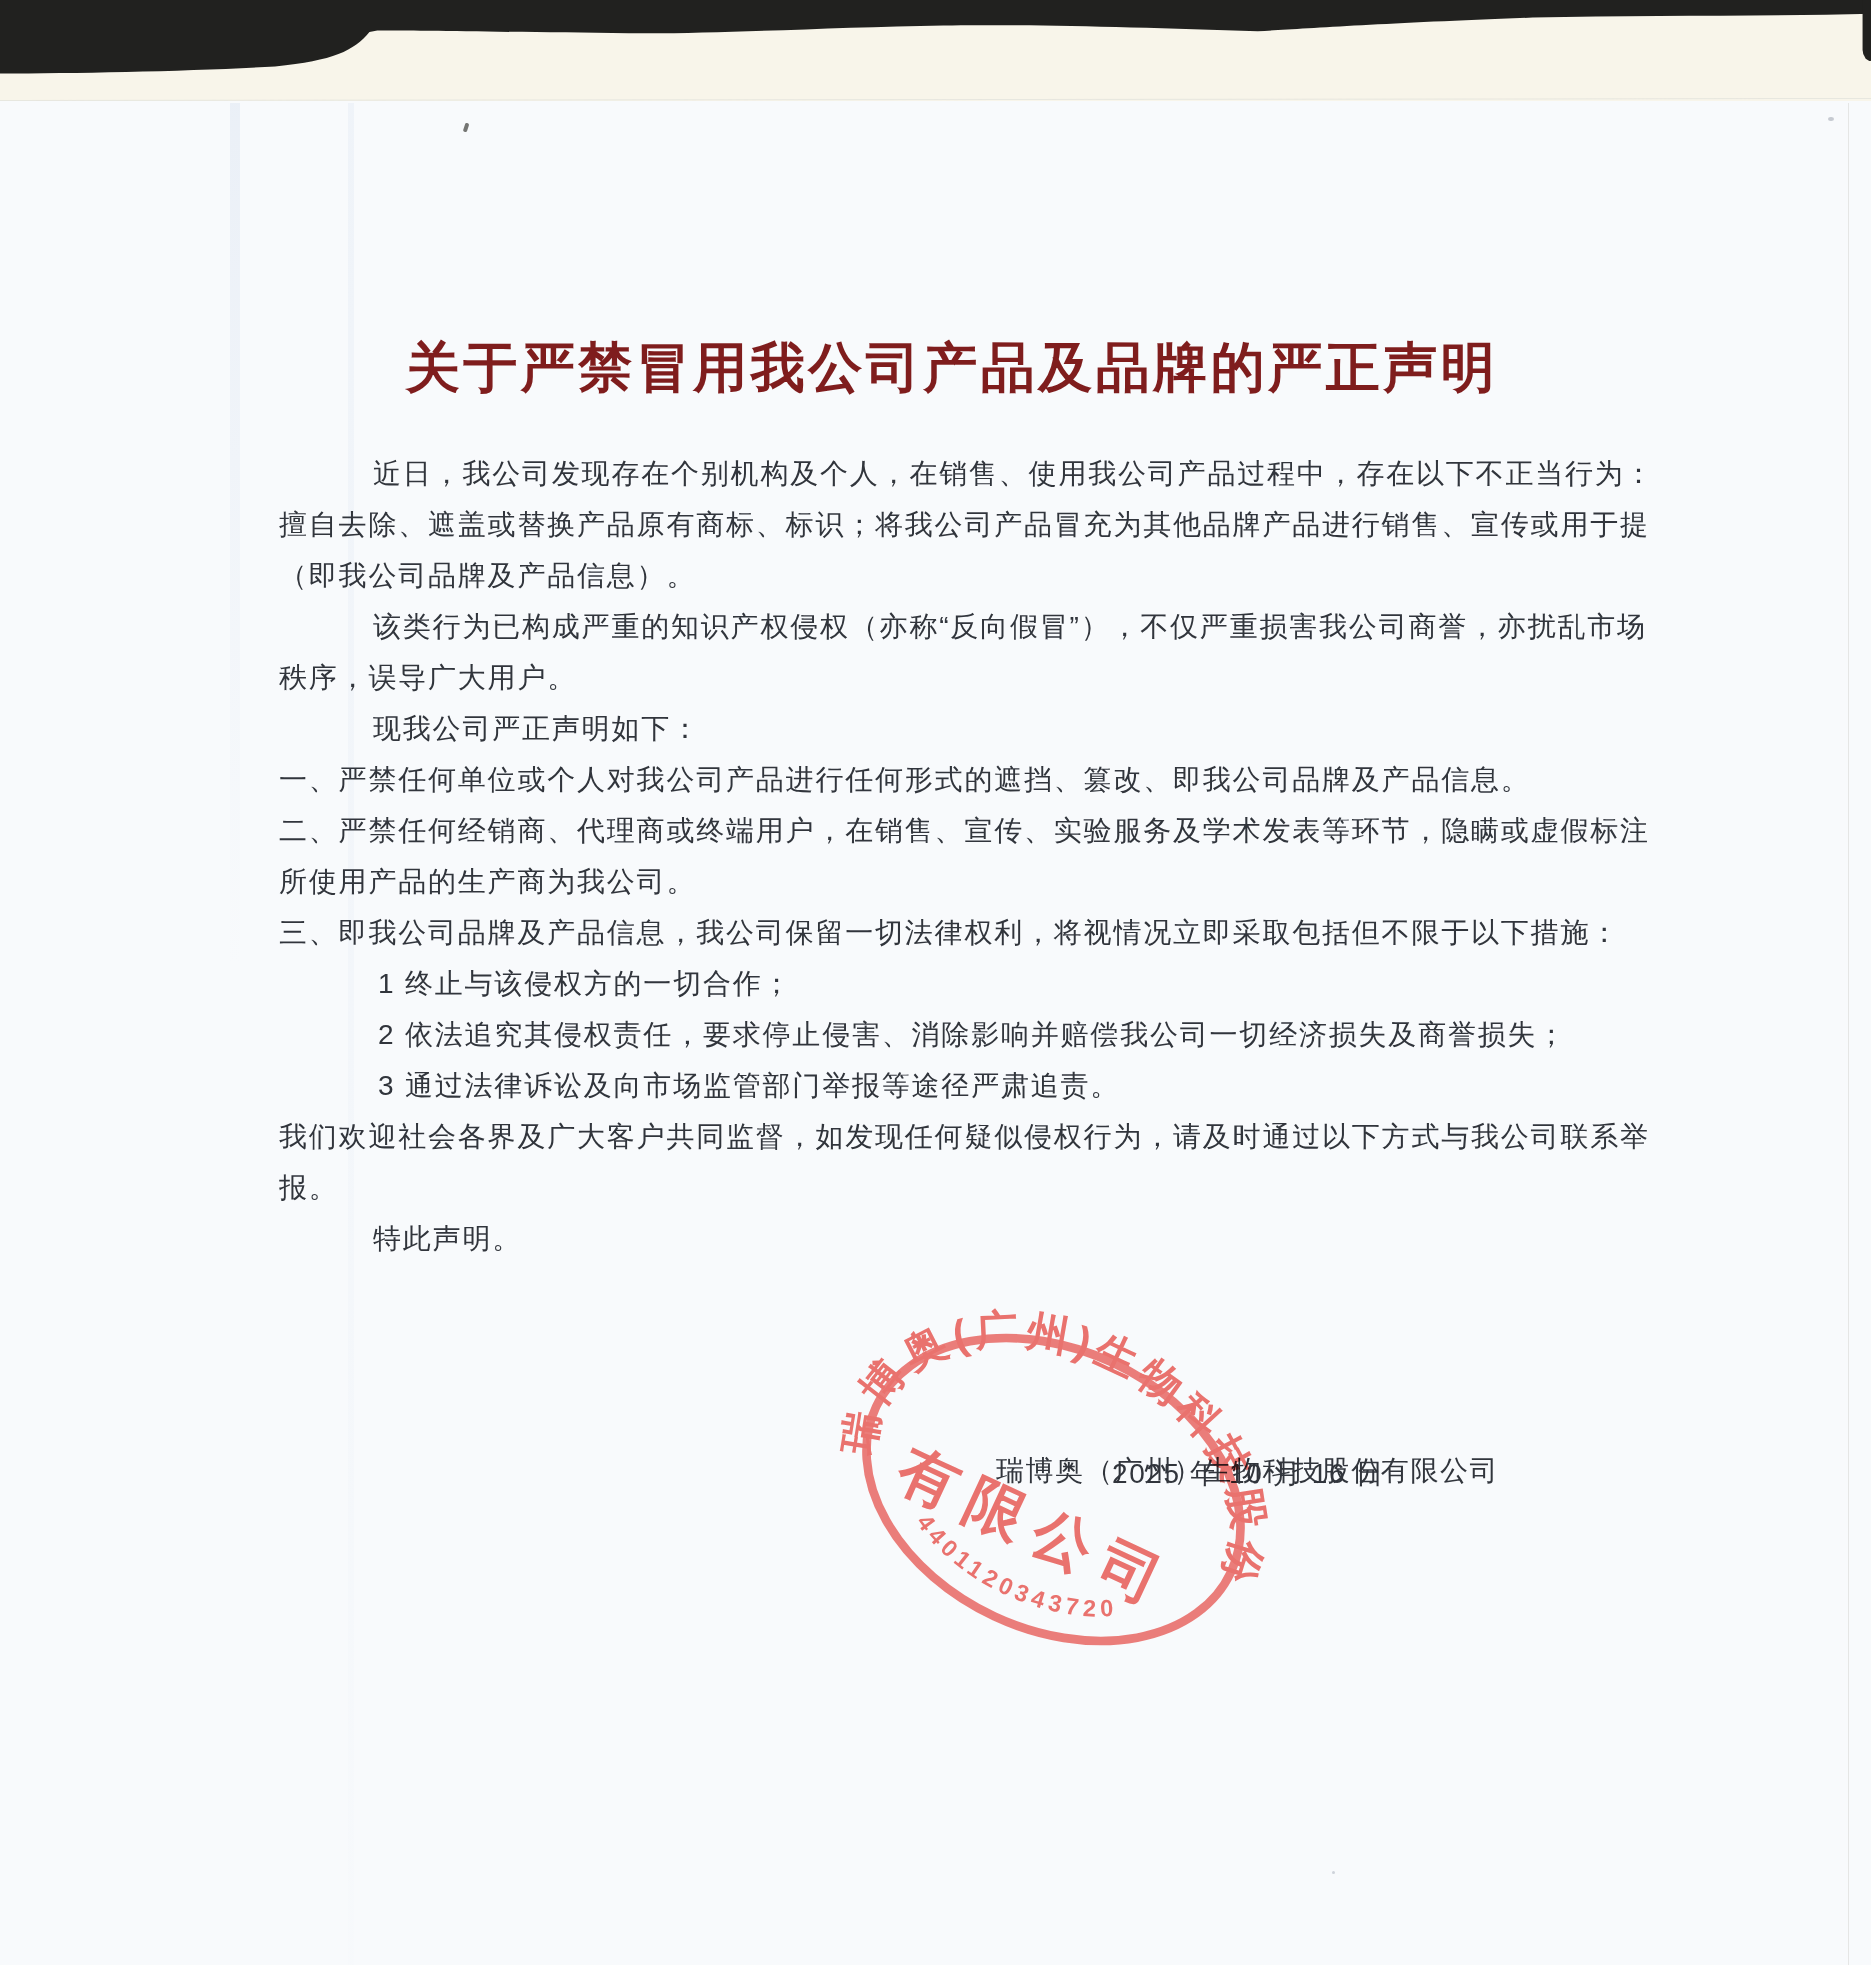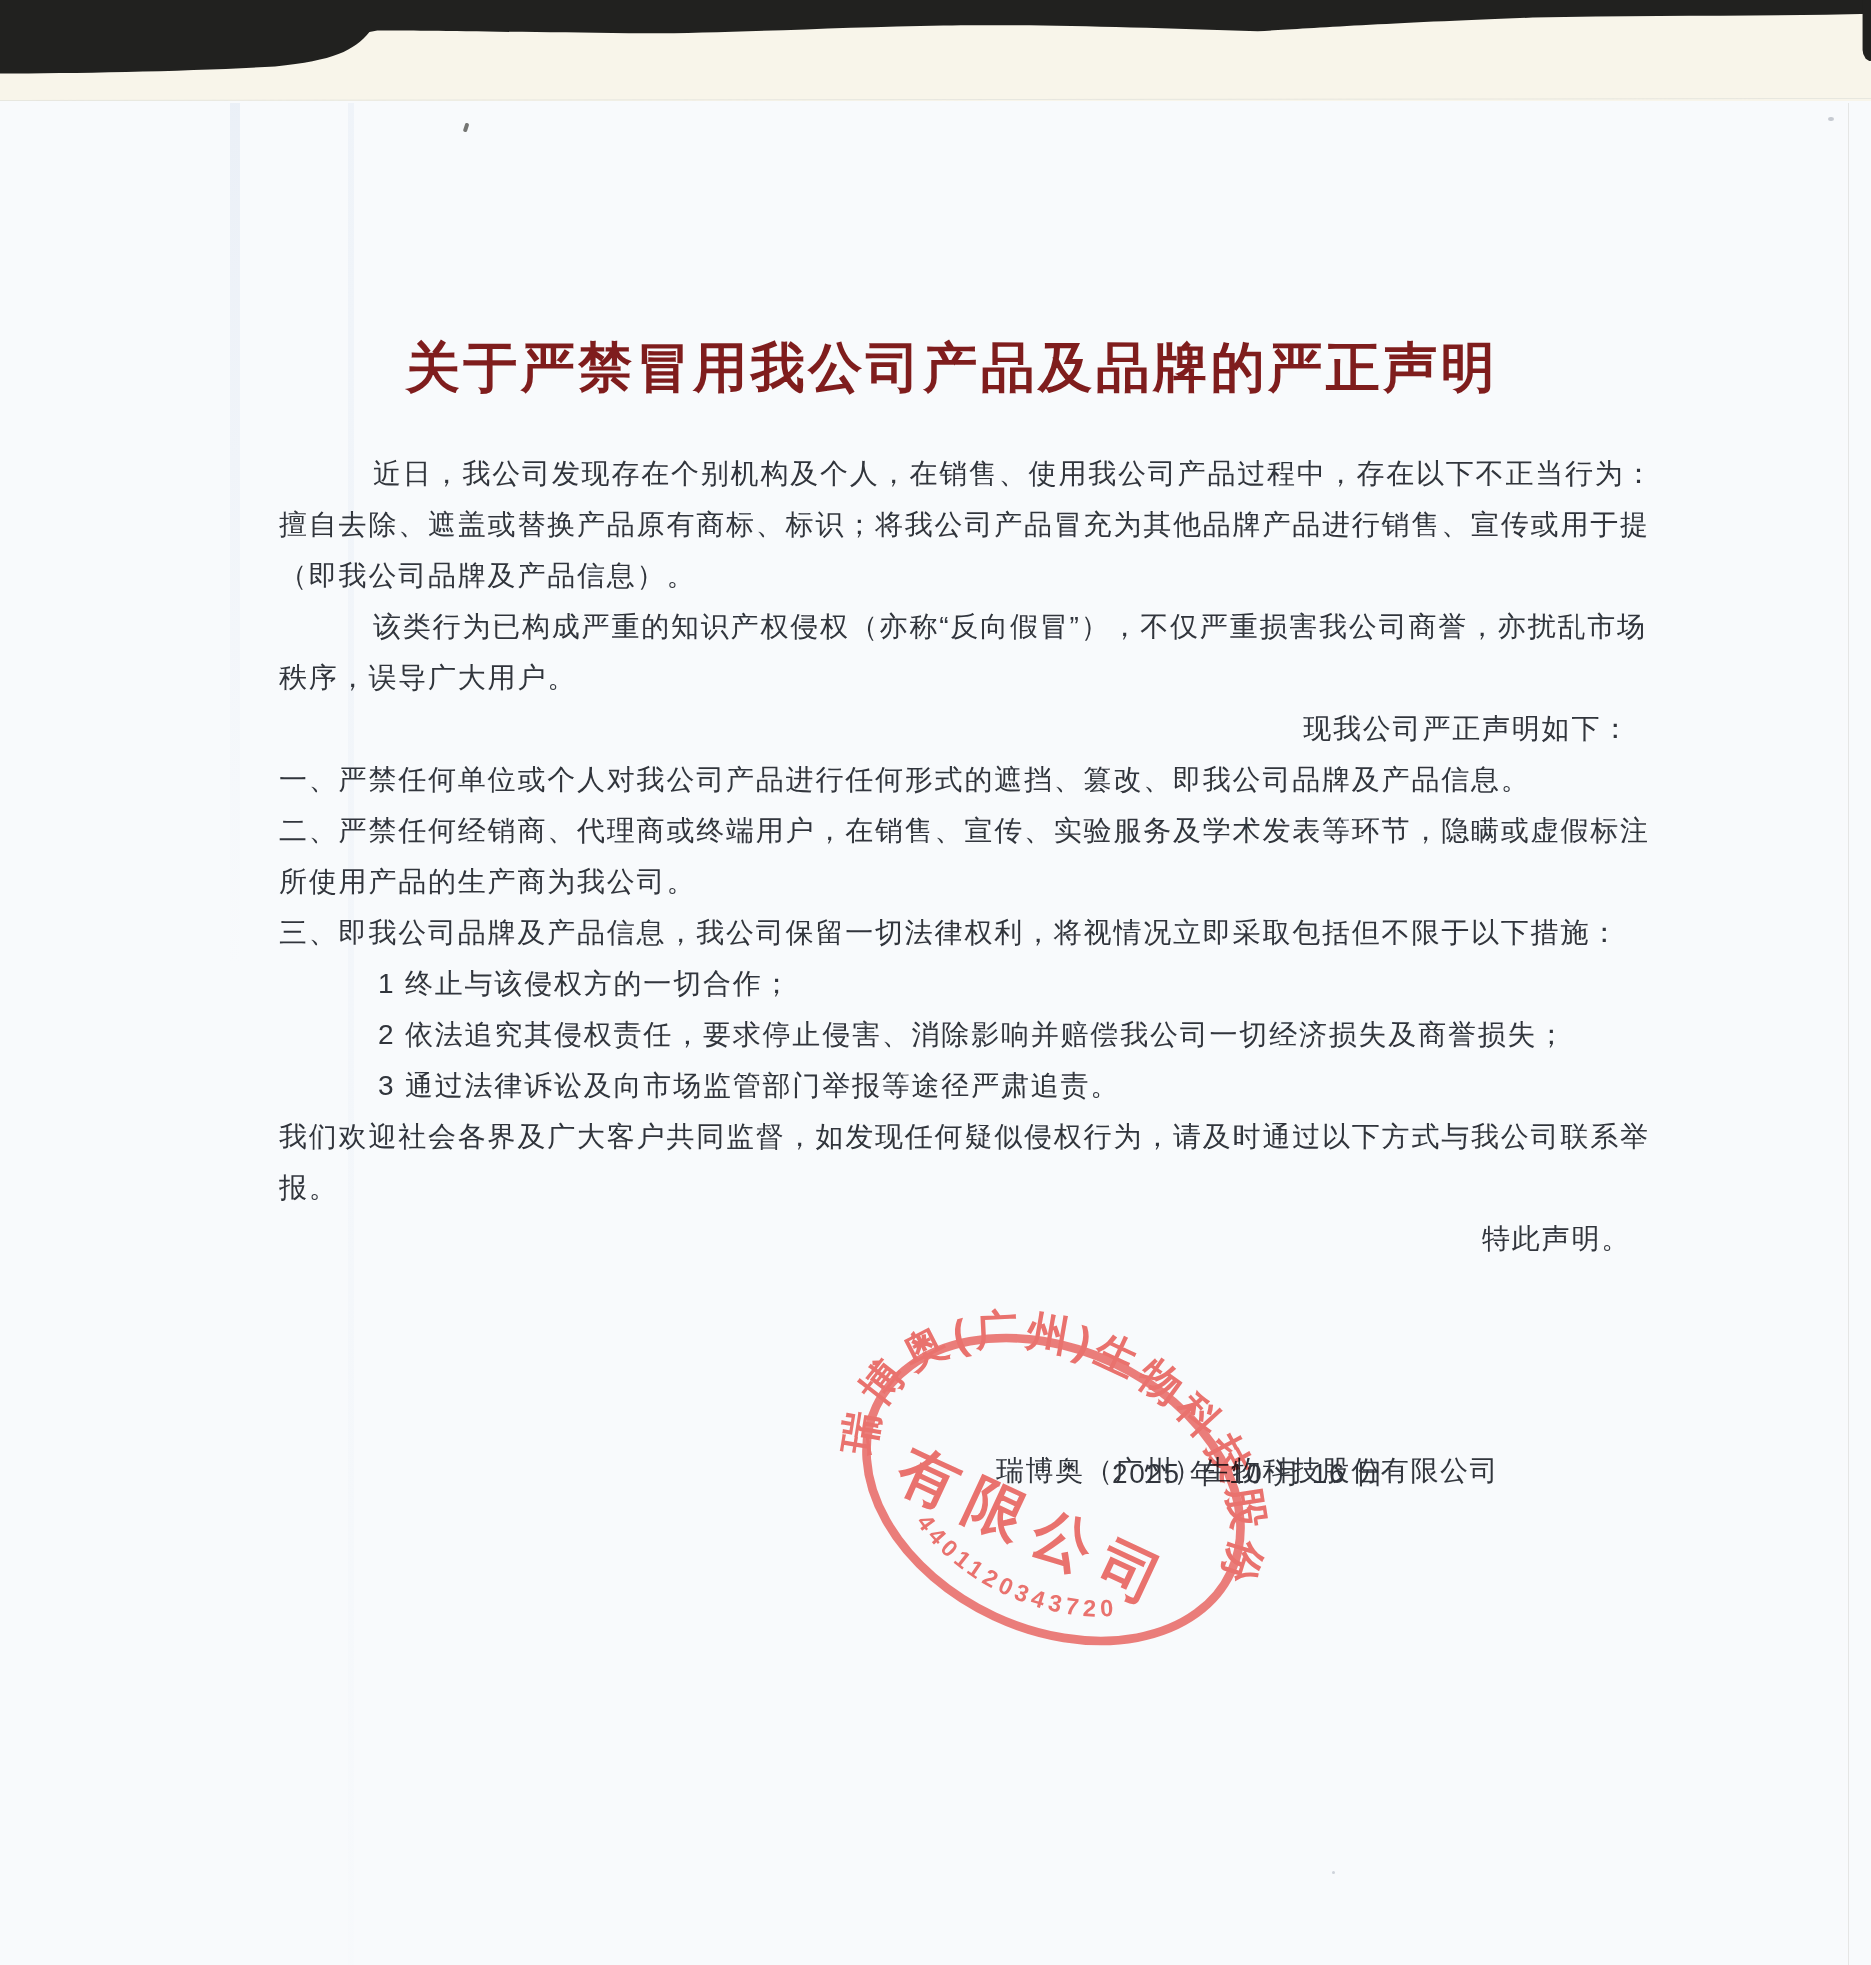--- a/index.html
+++ b/index.html
@@ -31,21 +31,21 @@
     text-align:center;margin:16px;
     font-size:54px;font-weight:700;letter-spacing:3.5px;
     color:#7f1d1d;line-height:71px;white-space:nowrap;
   }
   .doc-body{position:absolute;left:279px;top:448px;width:1352px;}
   .doc-line{
     height:51px;line-height:51px;
     font-size:28px;letter-spacing:1.8px;
     color:#31353c;white-space:nowrap;
   }
-  .ind-para{padding-left:94px;text-align:right;}
+  .ind-para{padding-left:94px;}
   .ind-sub{padding-left:99px;}
   .ind-none{padding-left:0;}
 
   .sig-company{
     position:absolute;left:996px;top:1445px;height:51px;line-height:51px;
     font-size:28px;letter-spacing:1.6px;color:#31353c;white-space:nowrap;
   }
   .sig-date{
     position:absolute;left:1112px;top:1448px;height:51px;line-height:51px;
     font-size:28px;letter-spacing:1.6px;color:#31353c;white-space:nowrap;

